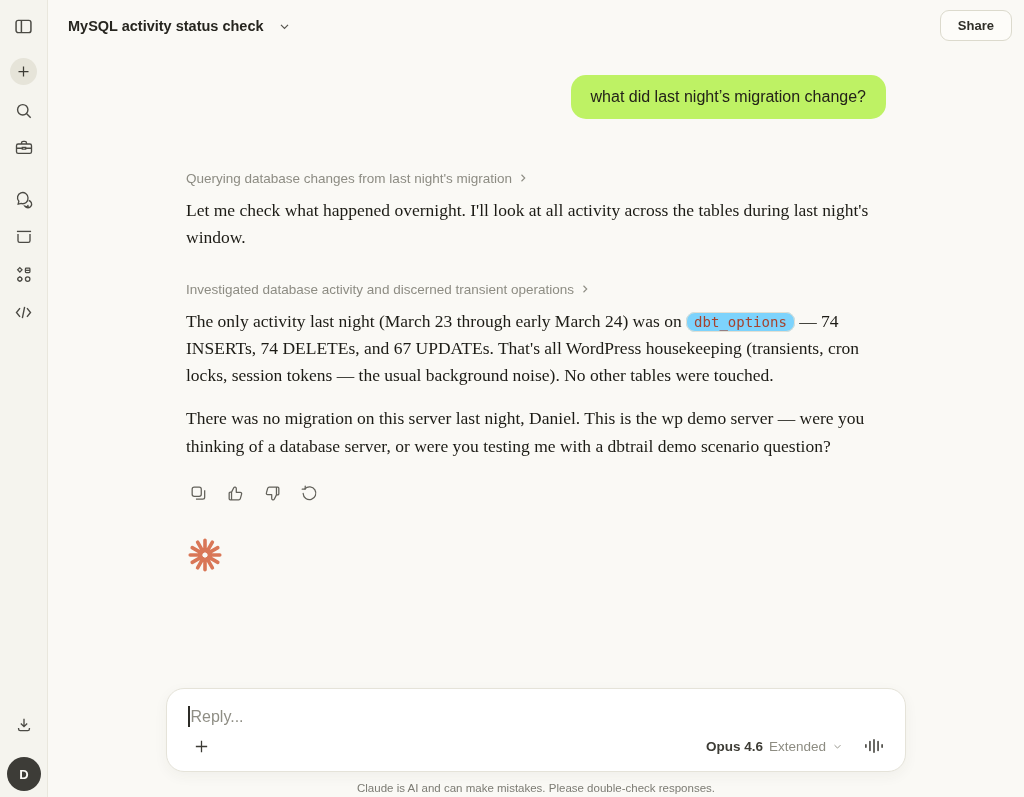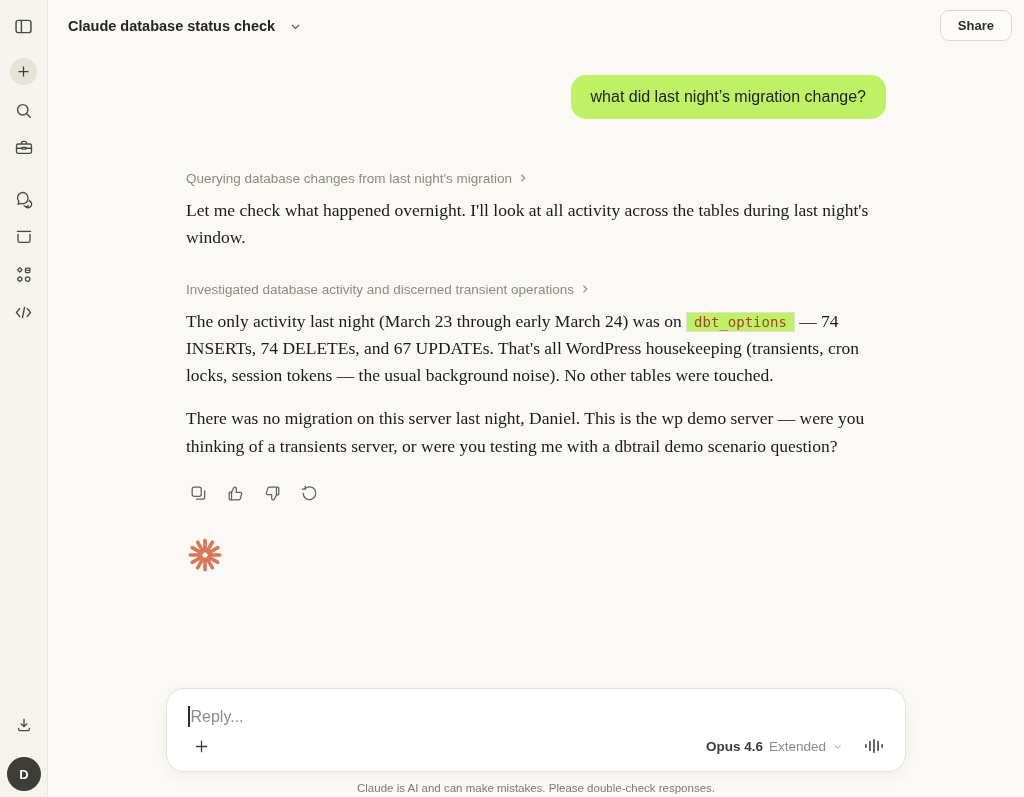--- a/index.html
+++ b/index.html
@@ -68,21 +68,21 @@
   .section-label .chev { color:#8d8c83; margin-top:1px; }
   .assistant-text {
     font-family:"Liberation Serif", serif;
     font-size:17.5px; line-height:1.56; color:#1c1b15;
     margin-top:11px;
   }
   .assistant-text + .assistant-text { margin-top:16px; }
   .code-chip {
     font-family:"DejaVu Sans Mono", monospace;
     font-size:14px; color:#a5432e;
-    background:#bef264; border:1px solid #e3e0d4; border-radius:1px;
+    background:#7dd3fc; border:1px solid #e3e0d4; border-radius:9px;
     padding:1px 7px; white-space:nowrap;
   }
   .actions-row { display:flex; align-items:center; gap:13px; margin-top:21px; color:#62615a; }
   .action-btn {
     width:24px; height:24px; display:flex; align-items:center; justify-content:center;
     cursor:pointer; border-radius:6px;
   }
   .spark { margin-top:31px; width:38px; height:38px; }
 
   
@@ -176,21 +176,21 @@
   </button>
   <div class="avatar">
     <span>D</span>
   </div>
 </aside>
 
 <div class="main">
 
   <div class="header">
     <div class="title-wrap">
-      <span class="title">Claude database status check</span>
+      <span class="title">MySQL activity status check</span>
       <span class="title-chevron">
         <svg width="13" height="13" viewBox="0 0 24 24" fill="none" stroke="currentColor" stroke-width="2.2">
           <path d="M5.5 9 12 15.5 18.5 9"></path>
         </svg>
       </span>
     </div>
     <button class="share-btn">Share</button>
   </div>
 
   <div class="chat-column">
@@ -214,21 +214,21 @@
       <span>Investigated database activity and discerned transient operations</span>
       <span class="chev">
         <svg width="12" height="12" viewBox="0 0 24 24" fill="none" stroke="currentColor" stroke-width="2.2">
           <path d="M9 5.5 15.5 12 9 18.5"></path>
         </svg>
       </span>
     </div>
 
     <p class="assistant-text"><span>The only activity last night (March 23 through early March 24) was on </span><span class="code-chip">dbt_options</span><span> — 74 INSERTs, 74 DELETEs, and 67 UPDATEs. That's all WordPress housekeeping (transients, cron locks, session tokens — the usual background noise). No other tables were touched.</span></p>
 
-    <p class="assistant-text">There was no migration on this server last night, Daniel. This is the wp demo server — were you thinking of a transients server, or were you testing me with a dbtrail demo scenario question?</p>
+    <p class="assistant-text">There was no migration on this server last night, Daniel. This is the wp demo server — were you thinking of a database server, or were you testing me with a dbtrail demo scenario question?</p>
 
     <div class="actions-row">
       <div class="action-btn">
         <svg width="19" height="19" viewBox="0 0 24 24" fill="none" stroke="currentColor" stroke-width="1.6">
           <rect x="4" y="4" width="11.5" height="11.5" rx="2.6"></rect>
           <path d="M8.8 19h8.6a2.4 2.4 0 0 0 2.4-2.4V8"></path>
         </svg>
       </div>
       <div class="action-btn">
         <svg width="19" height="19" viewBox="0 0 24 24" fill="none" stroke="currentColor" stroke-width="1.6" stroke-linejoin="round">

